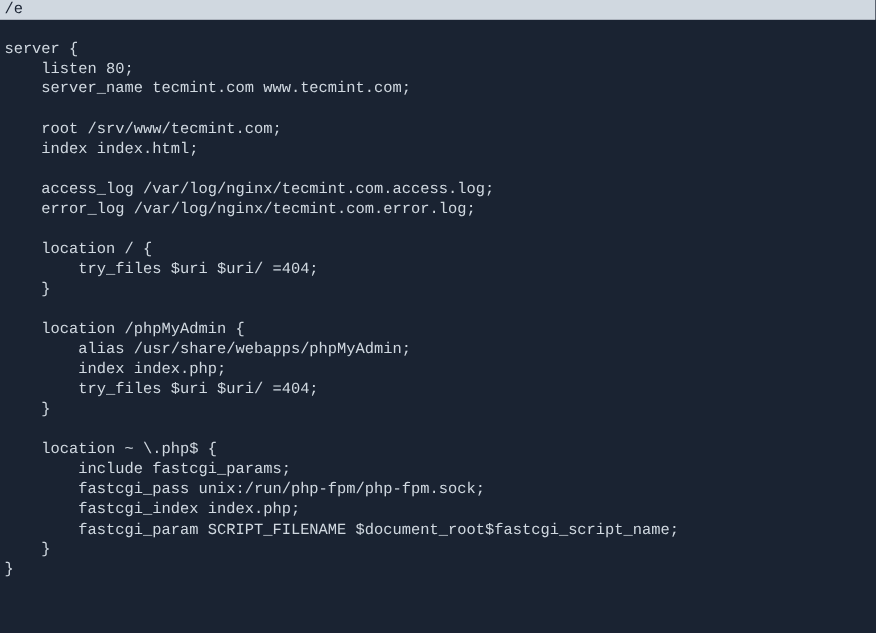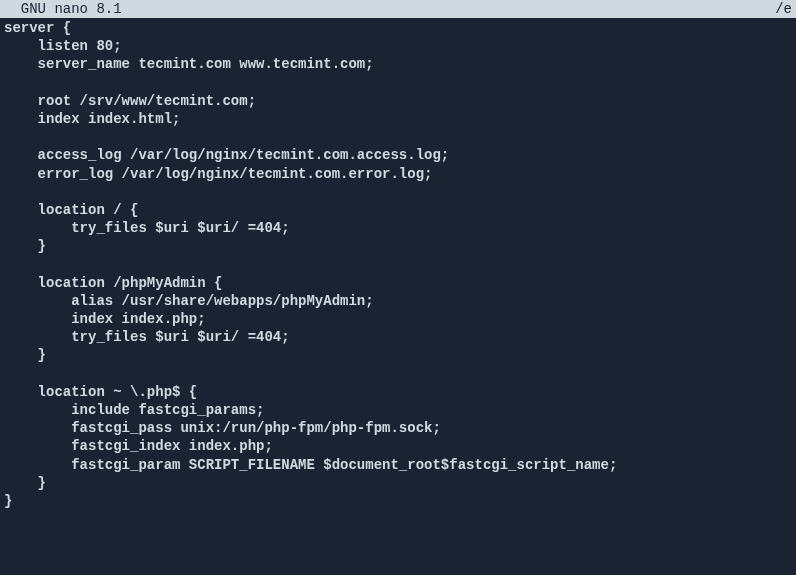--- a/index.html
+++ b/index.html
@@ -25,31 +25,30 @@
       justify-content: space-between;
       white-space: pre;
     }
     .title-left {
       flex: 1;
     }
     .title-right {
       text-align: right;
     }
     .editor-content {
-      padding: 1px 4px;
+      padding: 18px 4px;
       white-space: pre;
       line-height: 1.3;
-      font-weight: bold;
+      font-weight: normal;
     }
   </style>
 </head>
 <body>
 
 <div class="title-bar">
-  <span class="title-left">  GNU nano 8.1</span>
   <span class="title-right">/e</span>
 </div>
 
 <div class="editor-content">server {
     listen 80;
     server_name tecmint.com www.tecmint.com;
 
     root /srv/www/tecmint.com;
     index index.html;
 

